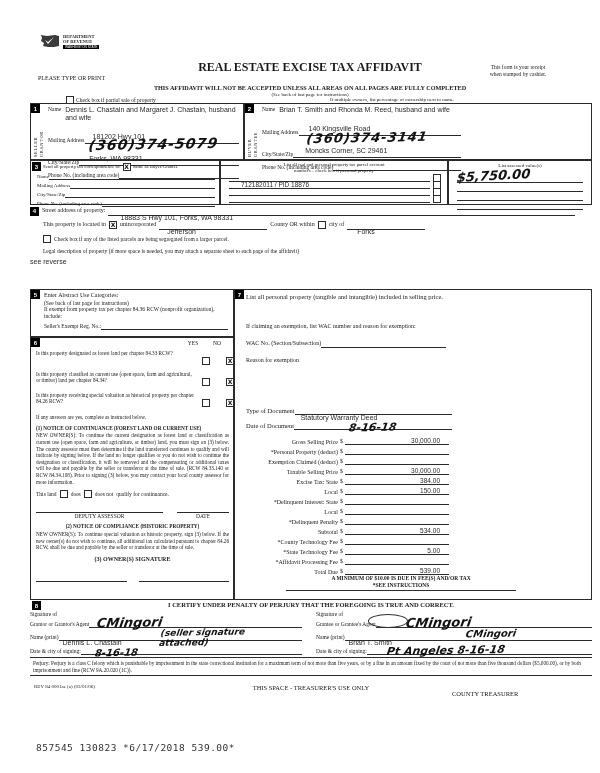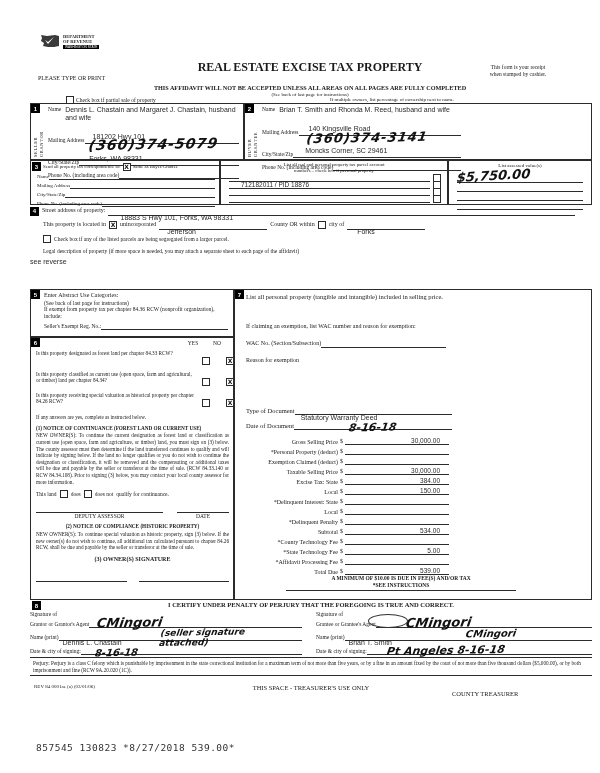--- a/index.html
+++ b/index.html
@@ -47,21 +47,21 @@
       <path d="M1,1 L7,2 L15,1 L19,2 L19,12 L14,13 L8,13 L3,12 L4,9 L1,7 L2,4 Z" fill="#3a3a3a"></path>
       <path d="M5,6 L8,10 L14,3 L8,8 Z" fill="#ffffff"></path>
     </svg>
     <div>
       <div class="f45 b">DEPARTMENT</div>
       <div class="f45 b">OF REVENUE</div>
       <div style="background:#000;color:#fff;font-size:3.2px;line-height:1.4;padding:0 2px;font-family:'Liberation Sans',sans-serif;">WASHINGTON STATE</div>
     </div>
   </div>
 
-  <div class="abs b" style="left:20px;top:61px;width:580px;text-align:center;font-size:12px;line-height:1.1;">REAL ESTATE EXCISE TAX PROPERTY</div>
+  <div class="abs b" style="left:20px;top:61px;width:580px;text-align:center;font-size:12px;line-height:1.1;">REAL ESTATE EXCISE TAX AFFIDAVIT</div>
 
   <div class="abs f6" style="left:38px;top:75px;">PLEASE TYPE OR PRINT</div>
 
   <div class="abs f55 ctr" style="left:468px;top:64px;width:100px;">
     <div>This form is your receipt</div>
     <div>when stamped by cashier.</div>
   </div>
 
   <div class="abs b" style="left:20px;top:84px;width:580px;text-align:center;font-size:6.2px;">THIS AFFIDAVIT WILL NOT BE ACCEPTED UNLESS ALL AREAS ON ALL PAGES ARE FULLY COMPLETED</div>
   <div class="abs f5" style="left:20px;top:91.5px;width:580px;text-align:center;">(See back of last page for instructions)</div>
@@ -422,15 +422,15 @@
       </div>
     </div>
   </div>
 
   <div class="abs f52" style="left:30px;top:657px;width:562px;border-top:1px solid #2b2b2b;border-bottom:1px solid #2b2b2b;padding:2px 3px;box-sizing:border-box;">Perjury: Perjury is a class C felony which is punishable by imprisonment in the state correctional institution for a maximum term of not more than five years, or by a fine in an amount fixed by the court of not more than five thousand dollars ($5,000.00), or by both imprisonment and fine (RCW 9A.20.020 (1C)).</div>
 
   <div class="abs f5" style="left:34px;top:684px;">REV 84 0001ae (a) (03/01/06)</div>
   <div class="abs f65 ctr" style="left:30px;top:684px;width:562px;">THIS SPACE - TREASURER'S USE ONLY</div>
   <div class="abs f65" style="left:452px;top:690px;">COUNTY TREASURER</div>
 
-  <div class="abs mono" style="left:36px;top:742px;font-size:9.5px;letter-spacing:0.5px;color:#333;">857545 130823 *8/27/2018 539.00*</div>
+  <div class="abs mono" style="left:36px;top:742px;font-size:9.5px;letter-spacing:0.5px;color:#333;">857545 130823 *6/17/2018 539.00*</div>
 
 </div>
 
 </body></html>

